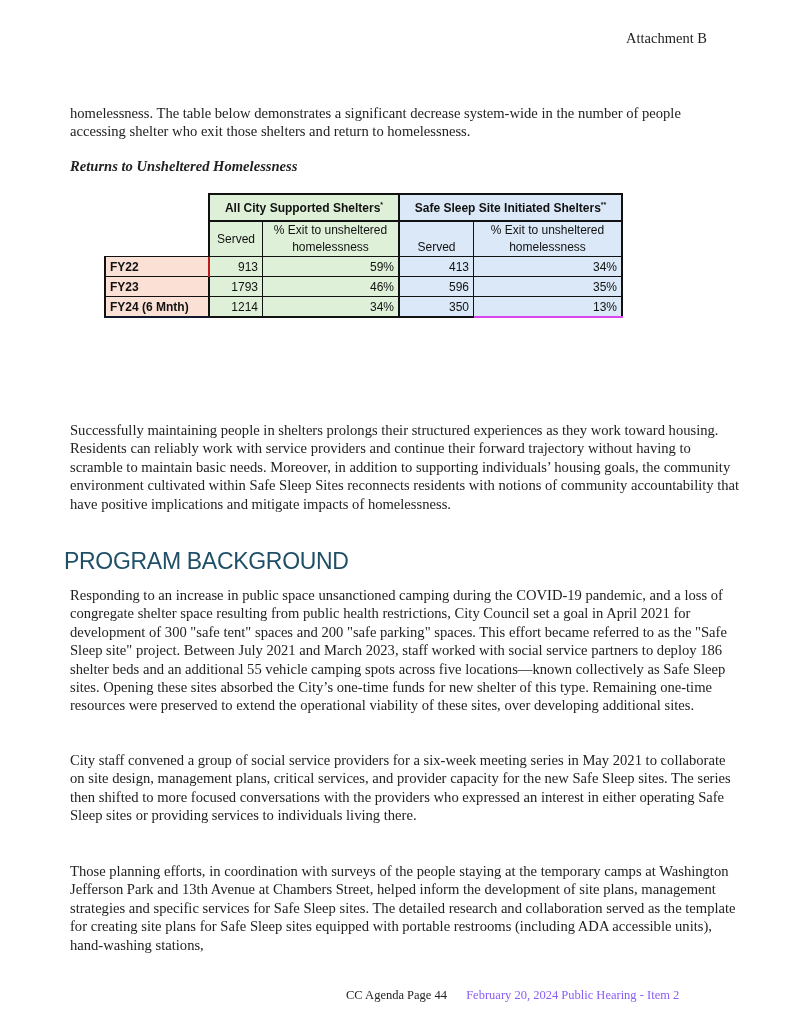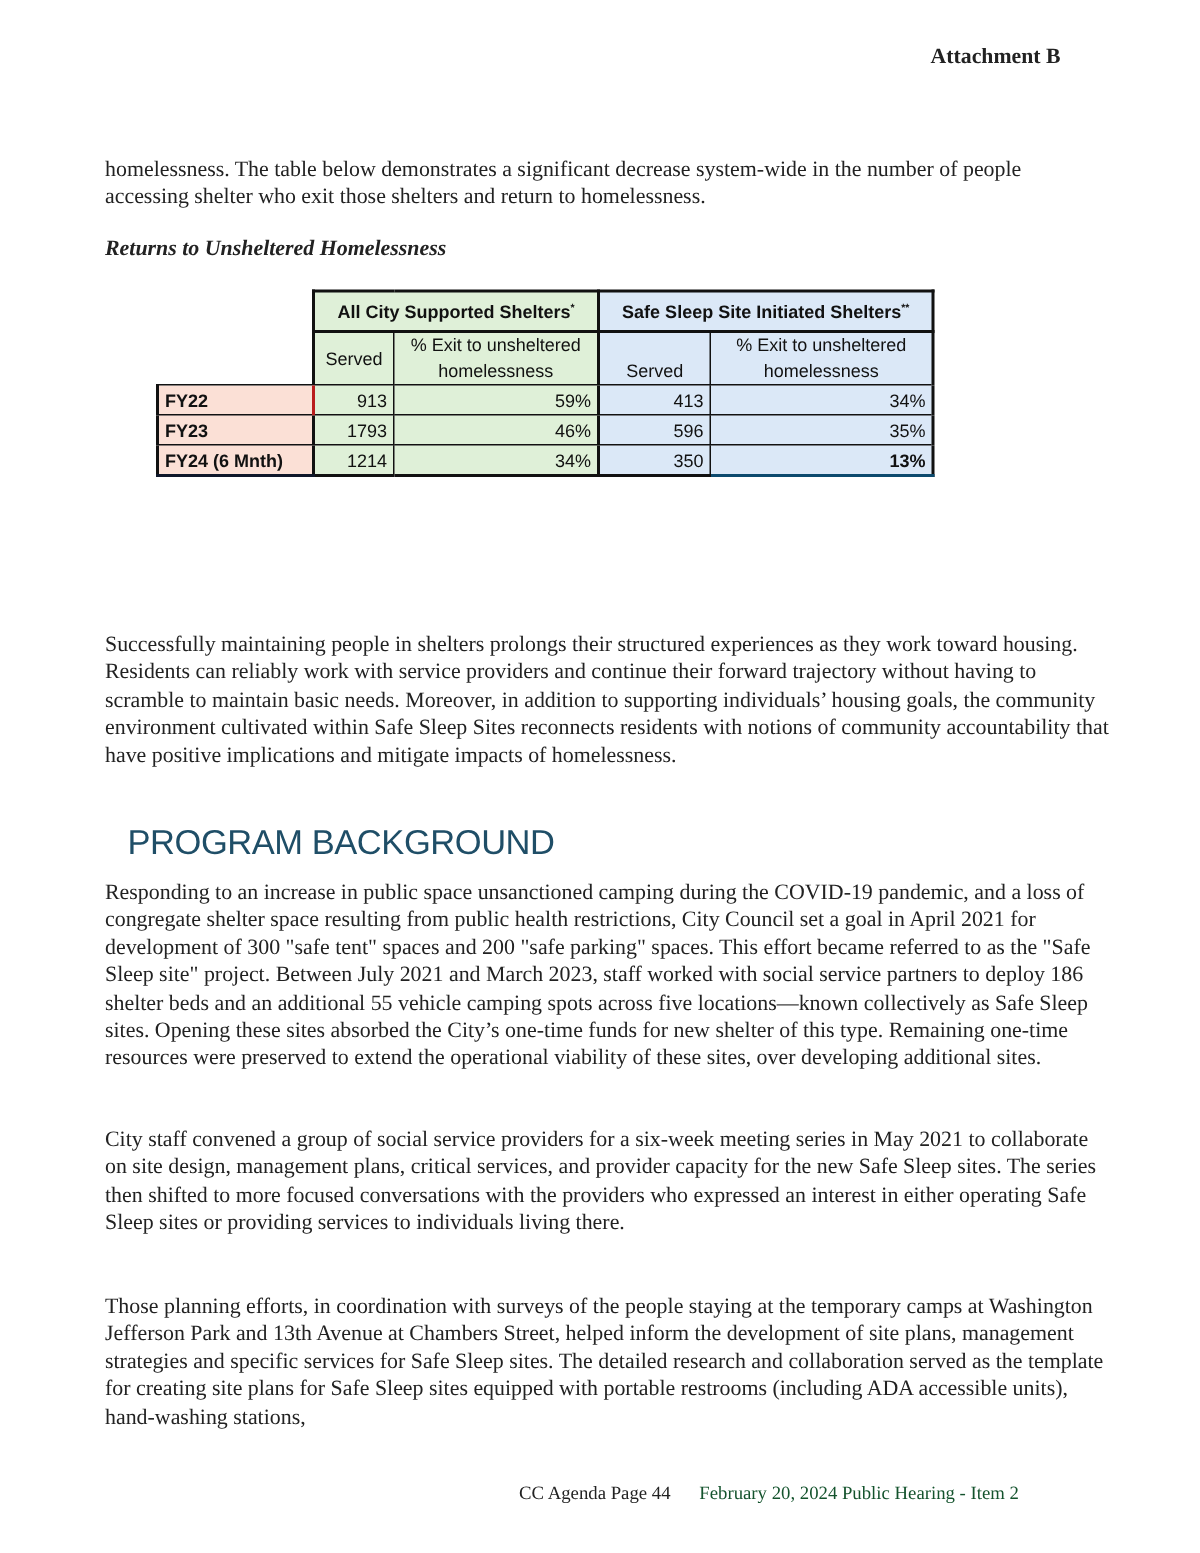--- a/index.html
+++ b/index.html
@@ -1,37 +1,37 @@
 <!DOCTYPE html>
 <html><head>
 <meta charset="utf-8">
 <style>
   html, body { margin: 0; padding: 0; background: #ffffff; }
   body { width: 800px; height: 1035px; position: relative; overflow: hidden;
          font-family: "Liberation Serif", "DejaVu Serif", serif; color: #222; }
-  .attach { position: absolute; top: 30px; right: 93px; font-size: 14.5px; font-weight: bold; }
+  .attach { position: absolute; top: 30px; right: 93px; font-size: 14.5px; }
   .para { position: absolute; left: 70px; width: 670px; font-size: 14.6px; line-height: 18.4px; margin: 0; }
   .caption { position: absolute; left: 70px; top: 158px; font-size: 14.6px; font-weight: bold; font-style: italic; }
   table.data { position: absolute; left: 104px; top: 193px; border-collapse: collapse;
                font-family: "Liberation Sans", "DejaVu Sans", sans-serif; font-size: 12px; color: #111; }
   table.data td { border: 1px solid #111; padding: 0 4px; }
   .g { background: #dff0d8; }
   .b { background: #dbe8f7; }
   .r { background: #fbe0d6; font-weight: bold; text-align: left; margin-left: 10px; }
   .blank { border: none !important; background: transparent; }
   .h1 { font-weight: bold; text-align: center; height: 25px; }
   .h2 { text-align: center; line-height: 17px; height: 34px; }
   .num { text-align: right; height: 19px; }
   .thick-top td { border-top: 2px solid #111; }
   sup { font-size: 7px; }
   .notes { position: absolute; left: 106px; top: 338px; width: 620px; font-size: 12px; line-height: 16px; font-style: italic; }
   .heading { position: absolute; left: 64px; top: 548px; font-family: "Liberation Sans", "DejaVu Sans", sans-serif;
-             font-size: 23px; color: #1f4e67; letter-spacing: -0.3px; margin-left: 21px; }
+             font-size: 23px; color: #1f4e67; letter-spacing: -0.3px; }
   .footer { position: absolute; top: 988px; left: 346px; font-size: 12.5px; }
-  .footer .date { color: #14532d; margin-left: 16px; }
+  .footer .date { color: #8b5cf6; margin-left: 16px; }
 </style>
 </head>
 <body>
 
 <div class="attach">Attachment B</div>
 
 <p class="para" style="top:104px;">homelessness.  The table below demonstrates a significant decrease system-wide in the number of people accessing shelter who exit those shelters and return to homelessness.</p>
 
 <div class="caption">Returns to Unsheltered Homelessness</div>
 
@@ -60,21 +60,21 @@
     <td class="g num" style="border-left:2px solid #111;">1793</td>
     <td class="g num">46%</td>
     <td class="b num" style="border-left:2px solid #111;">596</td>
     <td class="b num" style="border-right:2px solid #111;">35%</td>
   </tr>
   <tr>
     <td class="r" style="border-left:2px solid #111;border-bottom:2px solid #0f172a;">FY24 (6 Mnth)</td>
     <td class="g num" style="border-left:2px solid #111;border-bottom:2px solid #111;">1214</td>
     <td class="g num" style="border-bottom:2px solid #111;">34%</td>
     <td class="b num" style="border-left:2px solid #111;border-bottom:2px solid #111;">350</td>
-    <td class="b num" style="border-right:2px solid #111;border-bottom:2px solid #0c4a6e;font-weight:bold;">13%</td>
+    <td class="b num" style="border-right:2px solid #111;border-bottom:2px solid #d946ef;font-weight:normal;">13%</td>
   </tr>
 </tbody>
   </table>
 
 <div class="notes">
 </div>
 
 <p class="para" style="top:421px;">Successfully maintaining people in shelters prolongs their structured experiences as they work toward housing.  Residents can reliably work with service providers and continue their forward trajectory without having to scramble to maintain basic needs.  Moreover, in addition to supporting individuals’ housing goals, the community environment cultivated within Safe Sleep Sites reconnects residents with notions of community accountability that have positive implications and mitigate impacts of homelessness.</p>
 
 <div class="heading">PROGRAM BACKGROUND</div>

